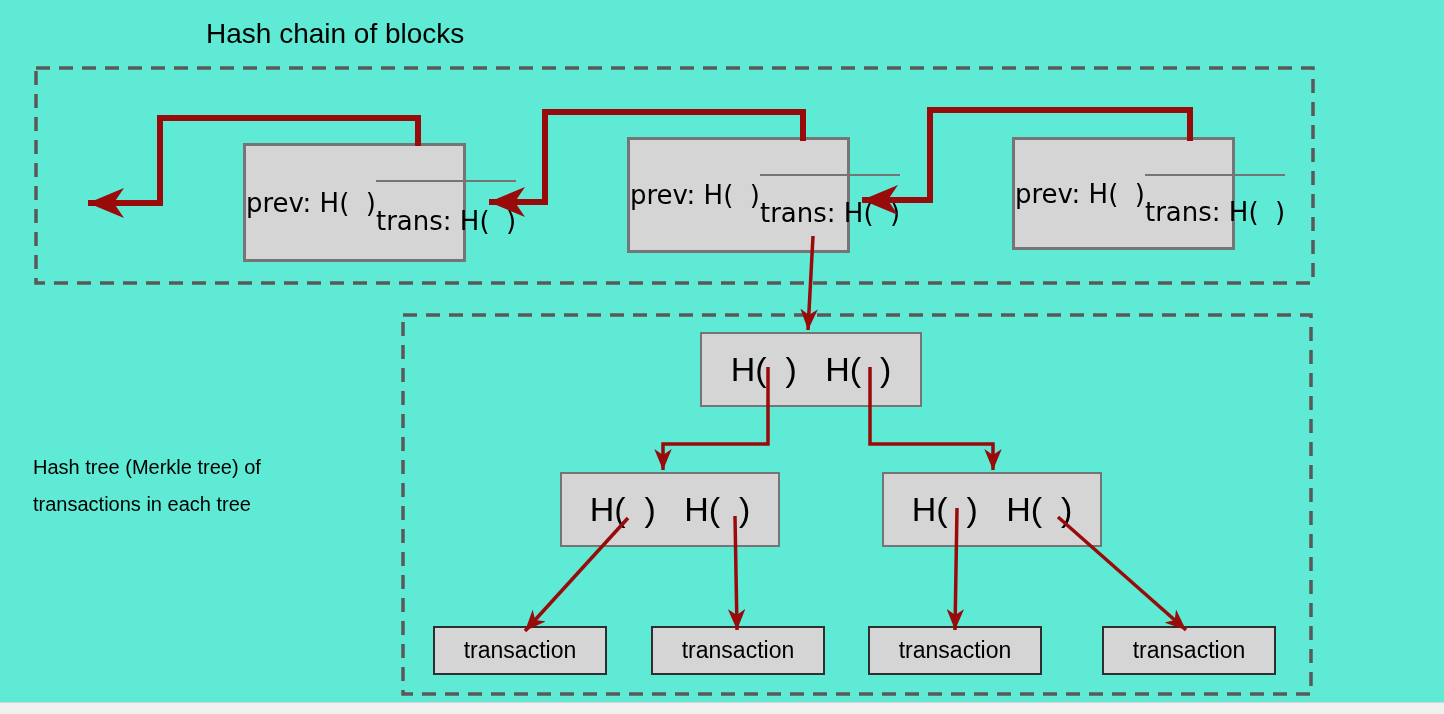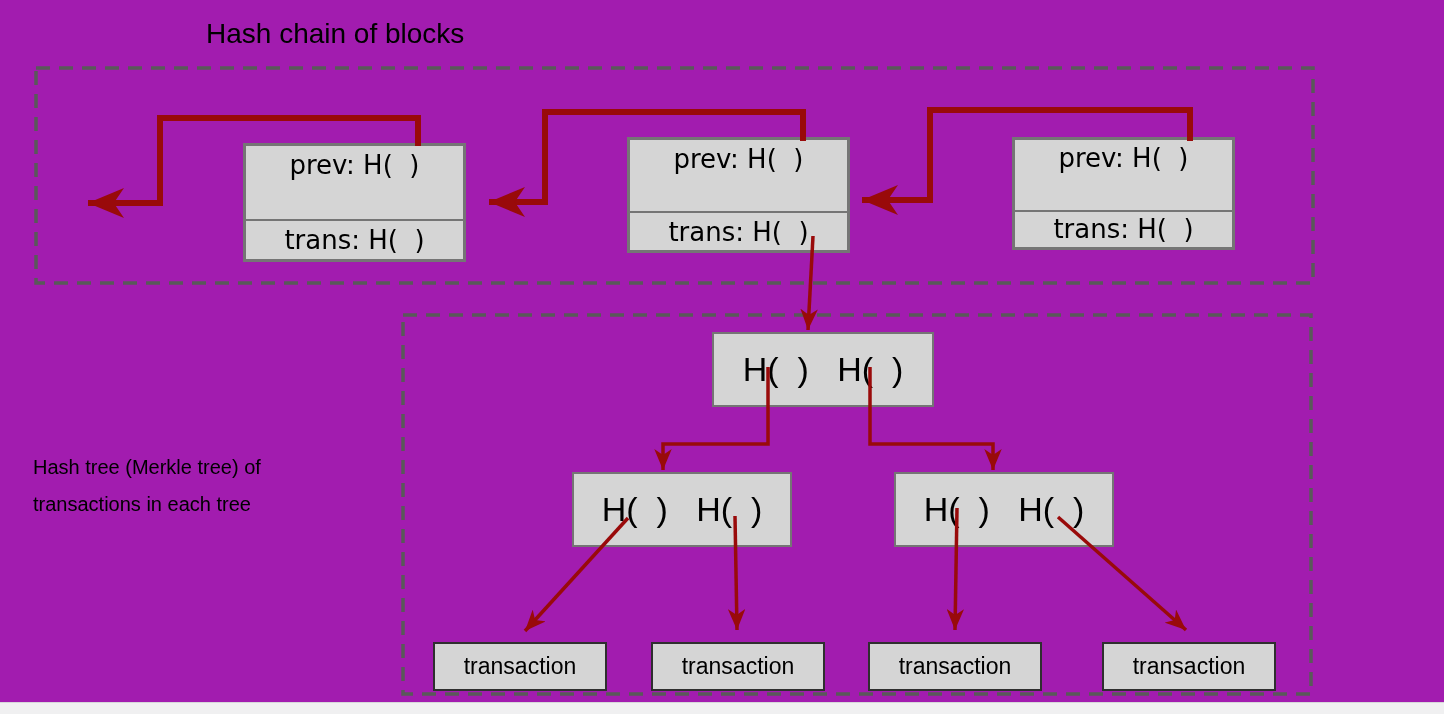--- a/index.html
+++ b/index.html
@@ -6,55 +6,55 @@
     --arrow:#990a0a;
     --box-fill:#d5d5d5;
     --box-border:#757575;
     --dashed-border:#595959;
     --transaction-border:#2f2f2f;
     --text:#000000;
     --bottom-bar:#f0f0f1;
   }
   html,body{margin:0;padding:0;background:#ffffff;overflow:hidden;}
   .stage{
-    position:relative;width:1444px;height:714px;background:#a21caf;
+    position:relative;width:1444px;height:714px;background:#5eead4;
     font-family:"Liberation Sans",sans-serif;color:var(--text);
   }
   .title{
     position:absolute;left:206px;top:18px;font-size:28px;line-height:32px;
     white-space:pre;
   }
   .tree-label{
     position:absolute;left:33px;top:449px;font-size:20px;line-height:37px;
   }
   .tree-label span{display:block;white-space:pre;}
   .block{
     position:absolute;width:223px;box-sizing:border-box;
     background:var(--box-fill);border:3px solid var(--box-border);
-    display:flex;flex-direction:column;
+    display:flex;flex-direction:row;
   }
   .block .row{
     flex:1;display:flex;align-items:center;justify-content:center;
     font-family:"DejaVu Sans",sans-serif;font-size:26px;white-space:pre;
   }
   .block .row + .row{border-top:2px solid var(--box-border);margin-top:34px;}
   .b1{left:243px;top:143px;height:119px;}
   .b2{left:627px;top:137px;height:116px;}
   .b3{left:1012px;top:137px;height:113px;}
   .tnode{
     position:absolute;height:75px;box-sizing:border-box;
     background:var(--box-fill);border:2px solid var(--box-border);
     display:flex;align-items:center;justify-content:center;
-    font-size:34px;white-space:pre;margin-left:12px;
+    font-size:34px;white-space:pre;
   }
   .root{left:700px;top:332px;width:222px;}
   .midl{left:560px;top:472px;width:220px;}
   .midr{left:882px;top:472px;width:220px;}
   .txbox{
-    position:absolute;top:642px;width:174px;height:49px;box-sizing:border-box;
+    position:absolute;top:626px;width:174px;height:49px;box-sizing:border-box;
     background:var(--box-fill);border:2px solid var(--transaction-border);
     display:flex;align-items:center;justify-content:center;
     font-size:23px;white-space:pre;
   }
   .tx1{left:433px;}
   .tx2{left:651px;}
   .tx3{left:868px;}
   .tx4{left:1102px;}
   .bottombar{
     position:absolute;left:0;top:702px;width:1444px;height:12px;

